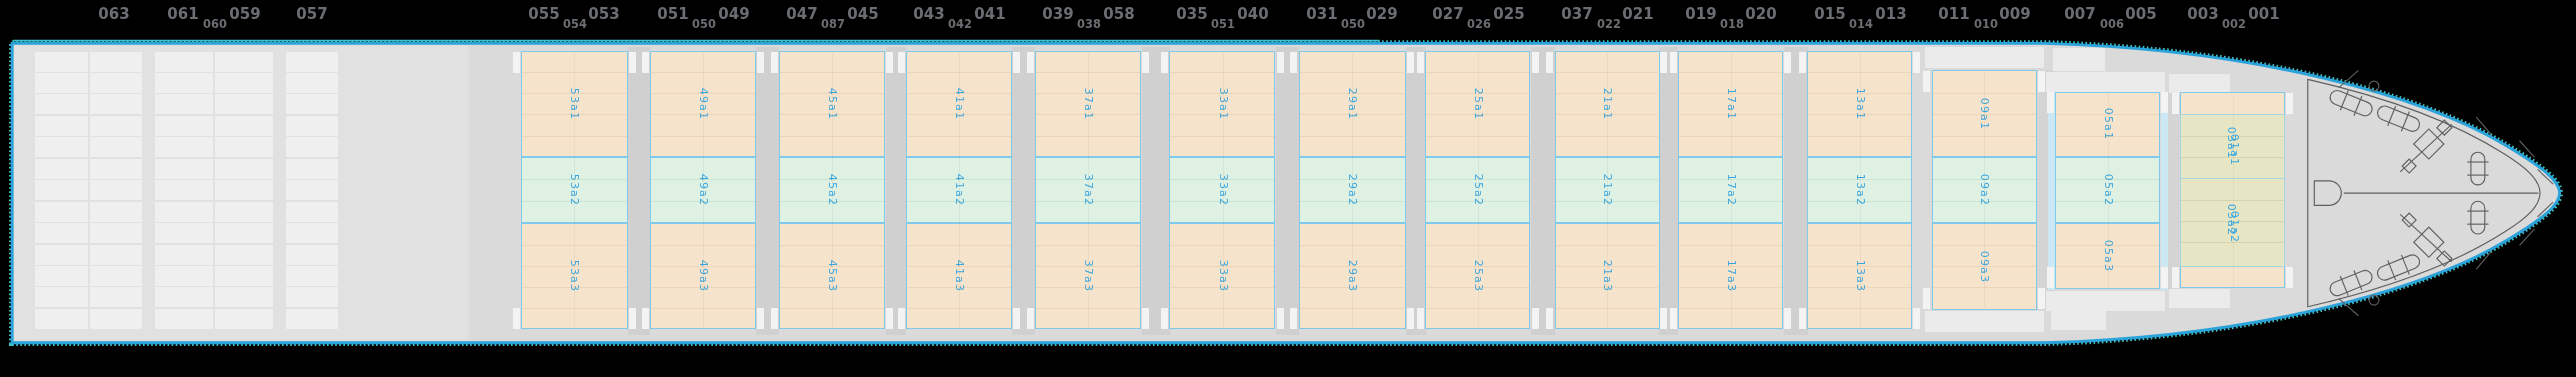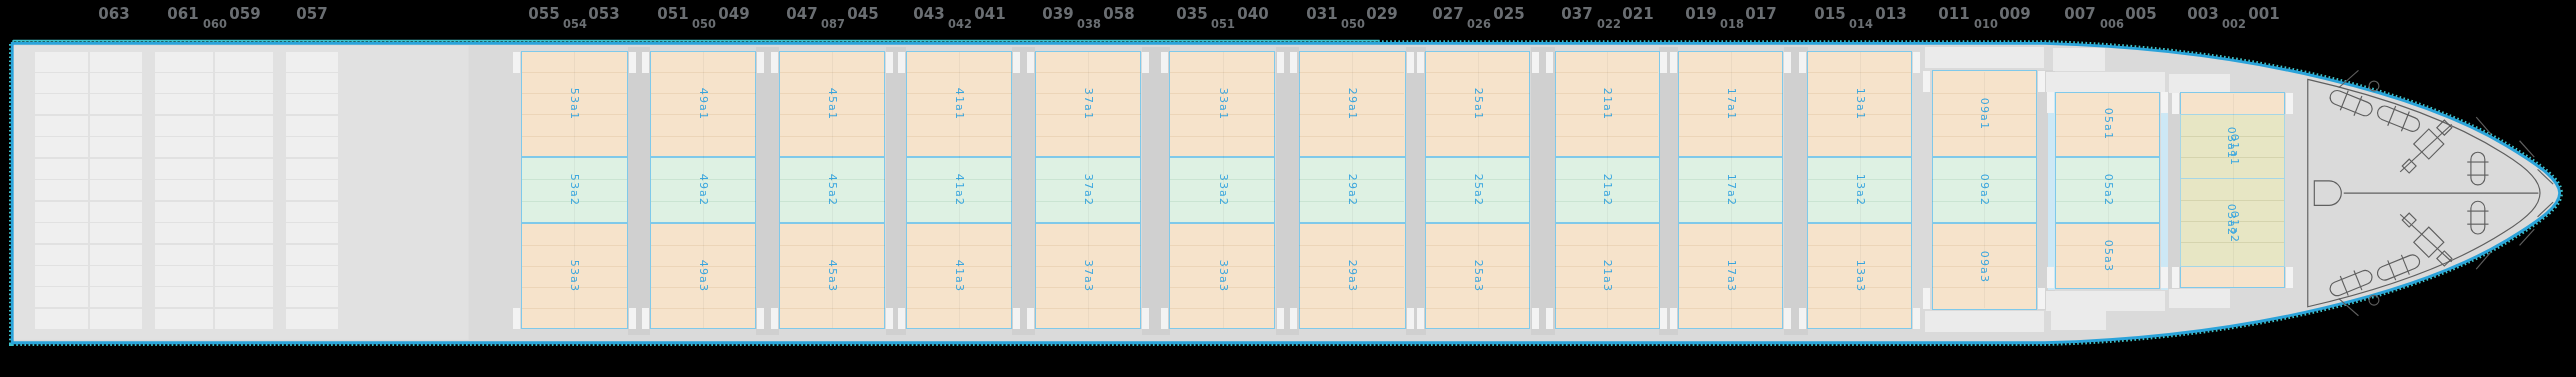--- a/index.html
+++ b/index.html
@@ -519,21 +519,21 @@
       <div class="ax ax2" style="left: 1353px;">050</div>
       <div class="ax ax1" style="left: 1382px;">029</div>
       <div class="ax ax1" style="left: 1448px;">027</div>
       <div class="ax ax2" style="left: 1479px;">026</div>
       <div class="ax ax1" style="left: 1509px;">025</div>
       <div class="ax ax1" style="left: 1577px;">037</div>
       <div class="ax ax2" style="left: 1609px;">022</div>
       <div class="ax ax1" style="left: 1638px;">021</div>
       <div class="ax ax1" style="left: 1701px;">019</div>
       <div class="ax ax2" style="left: 1732px;">018</div>
-      <div class="ax ax1" style="left: 1761px;">017</div>
+      <div class="ax ax1" style="left: 1761px;">020</div>
       <div class="ax ax1" style="left: 1830px;">015</div>
       <div class="ax ax2" style="left: 1861px;">014</div>
       <div class="ax ax1" style="left: 1891px;">013</div>
       <div class="ax ax1" style="left: 1954px;">011</div>
       <div class="ax ax2" style="left: 1986px;">010</div>
       <div class="ax ax1" style="left: 2015px;">009</div>
       <div class="ax ax1" style="left: 2080px;">007</div>
       <div class="ax ax2" style="left: 2112px;">006</div>
       <div class="ax ax1" style="left: 2141px;">005</div>
       <div class="ax ax1" style="left: 2203px;">003</div>

